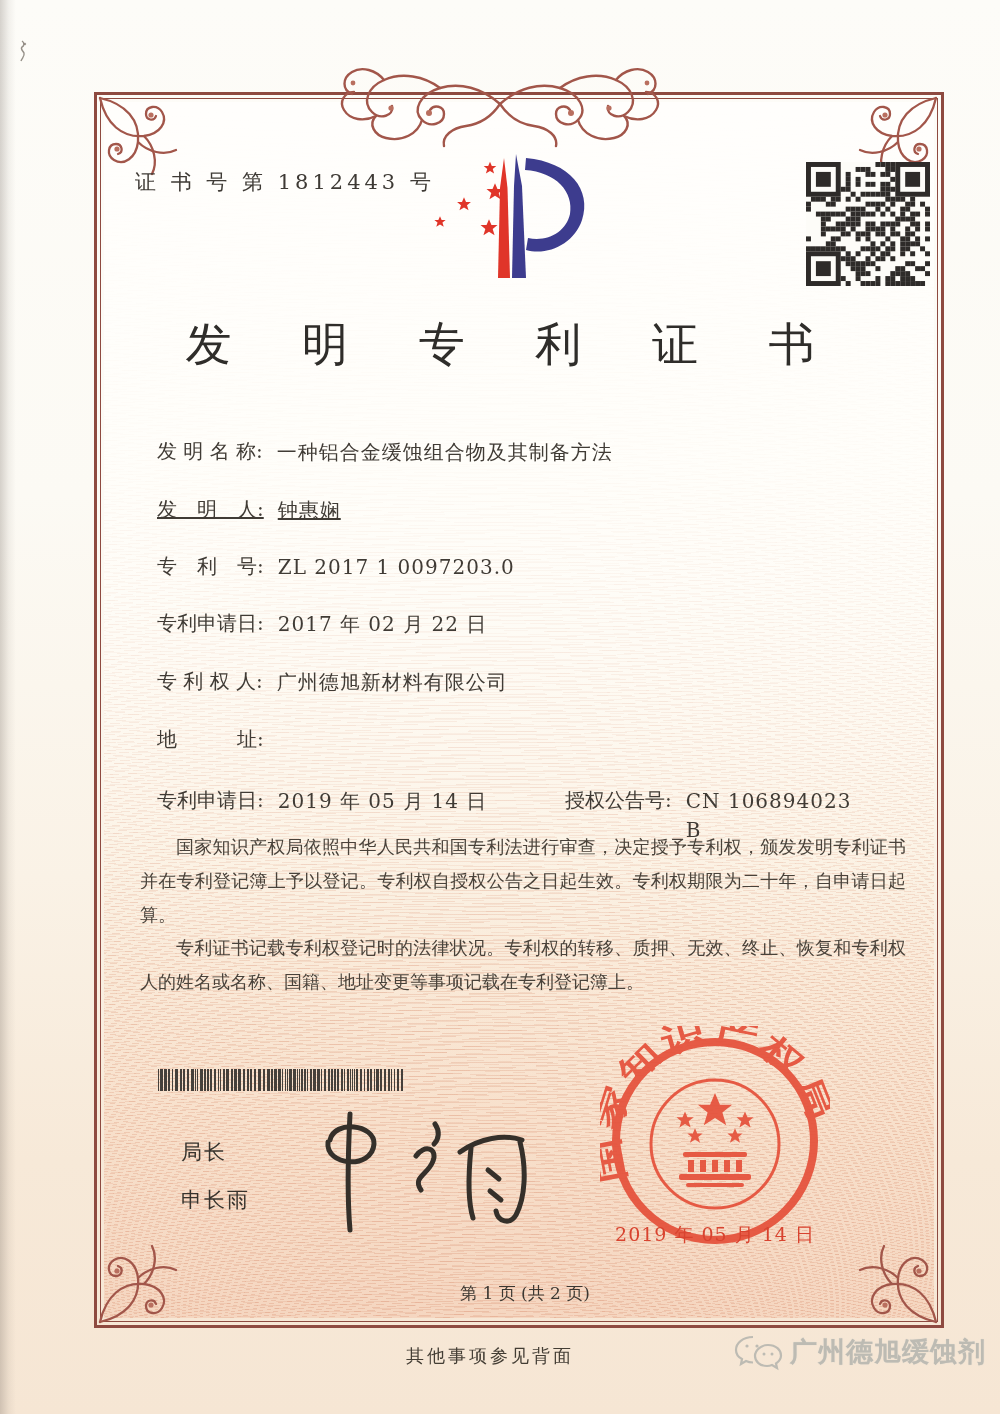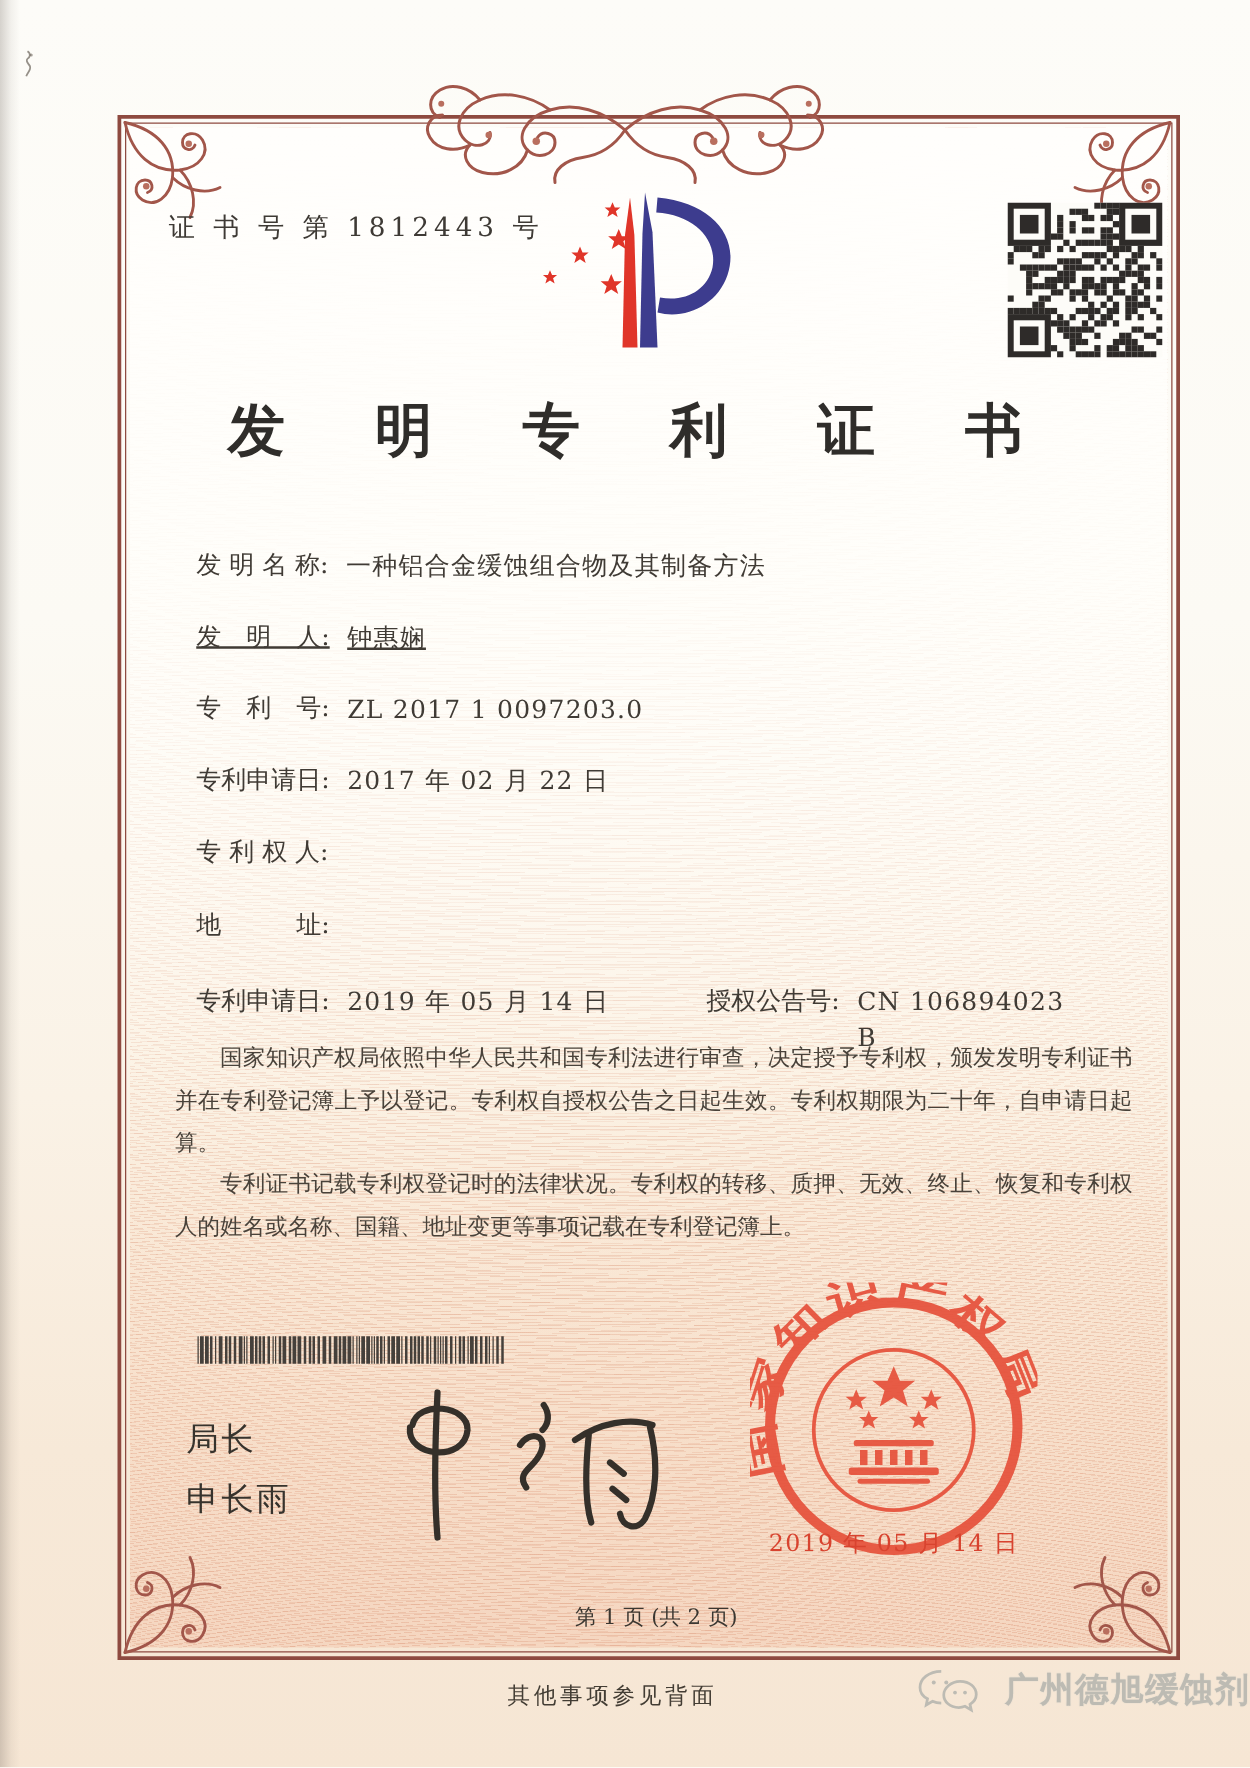--- a/index.html
+++ b/index.html
@@ -17,38 +17,38 @@
       linear-gradient(180deg,#fffefb 0%,#fdf9f1 40%,#faeedd 62%,#f7ddc7 85%,#f5d6c0 100%);}
   .waves::after{content:"";position:absolute;inset:0;
     background:linear-gradient(180deg,#fffefc 0%,rgba(255,254,250,.92) 30%,rgba(255,252,246,.55) 52%,rgba(255,250,242,.12) 72%,transparent 100%);}
   .frame{position:absolute;left:100px;top:98px;width:836px;height:1222px;
     border:1px solid #8e4a40;outline:3px solid #8e4a40;outline-offset:3px;pointer-events:none;}
   .ornament{position:absolute;pointer-events:none;}
   .cert-no{position:absolute;left:135px;top:168px;font-size:21px;letter-spacing:4px;color:#3e3a35;}
   .logo{position:absolute;left:430px;top:146px;}
   .qr{position:absolute;left:806px;top:162px;}
   .title{position:absolute;left:0;top:314px;width:1000px;text-align:center;
-    font-size:46px;font-weight:bold;letter-spacing:28px;text-indent:28px;color:#2f2d2a;}
+    font-size:46px;font-weight:normal;letter-spacing:28px;text-indent:28px;color:#2f2d2a;}
   .fields{position:absolute;left:157px;top:430px;width:700px;font-size:20px;color:#403b35;}
   .frow{position:absolute;left:0;display:flex;align-items:flex-start;}
   .flabel{display:inline-block;white-space:pre;margin-right:14px;}
   .fvalue{display:inline-block;letter-spacing:1px;line-height:29px;max-width:600px;}
   .paras{position:absolute;left:140px;top:830px;width:766px;font-size:18px;line-height:1.88;
     color:#49423a;text-align:justify;}
   .paras p{margin:0;text-indent:2em;}
   .barcode{position:absolute;left:158px;top:1069px;width:252px;height:22px;display:flex;align-items:stretch;}
   .barcode i{display:block;background:#45403b;}
-  .officer{position:absolute;left:149px;top:1128px;font-size:26px;color:#37332d;line-height:48px;letter-spacing:2px;}
+  .officer{position:absolute;left:181px;top:1128px;font-size:21px;color:#37332d;line-height:48px;letter-spacing:2px;}
   .sig{position:absolute;left:292px;top:1098px;}
   .seal{position:absolute;left:600px;top:1026px;}
   .seal-date{position:absolute;left:600px;top:1222px;width:230px;text-align:center;
     font-size:19px;color:#d8432f;letter-spacing:1px;}
   .pagenum{position:absolute;left:375px;top:1282px;width:300px;text-align:center;font-size:17px;color:#3b3731;}
   .footer-note{position:absolute;left:406px;top:1344px;font-size:18px;letter-spacing:3px;color:#433d34;}
-  .watermark{position:absolute;left:732px;top:1333px;display:flex;align-items:center;gap:20px;color:#b7b5ae;text-align:center;}
+  .watermark{position:absolute;left:732px;top:1333px;display:flex;align-items:center;gap:6px;color:#b7b5ae;text-align:center;}
   .watermark .wm-text{font-size:27px;letter-spacing:1px;font-weight:bold;
     text-shadow:0 0 1px #cfcdc6;color:#bdbbb3;}
 </style>
 </head>
 <body>
 
 <div class="page">
 
   <div class="edge-shadow"></div>
 
@@ -375,20 +375,21 @@
     <div class="frow" style="top:123px;">
       <span class="flabel">专　利　号:</span>
       <span class="fvalue">ZL 2017 1 0097203.0</span>
     </div>
     <div class="frow" style="top:180px;">
       <span class="flabel">专利申请日:</span>
       <span class="fvalue">2017 年 02 月 22 日</span>
     </div>
     <div class="frow" style="top:238px;">
       <span class="flabel">专 利 权 人:</span>
+      <span class="fvalue">广州德旭新材料有限公司</span>
     </div>
     <div class="frow" style="top:296px;">
       <span class="flabel">地　　　址:</span>
     </div>
     <div class="frow" style="top:357px;">
       <span class="flabel">专利申请日:</span>
       <span class="fvalue">2019 年 05 月 14 日</span>
     </div>
     <div class="frow" style="top:357px;left:408px;">
       <span class="flabel">授权公告号:</span>

